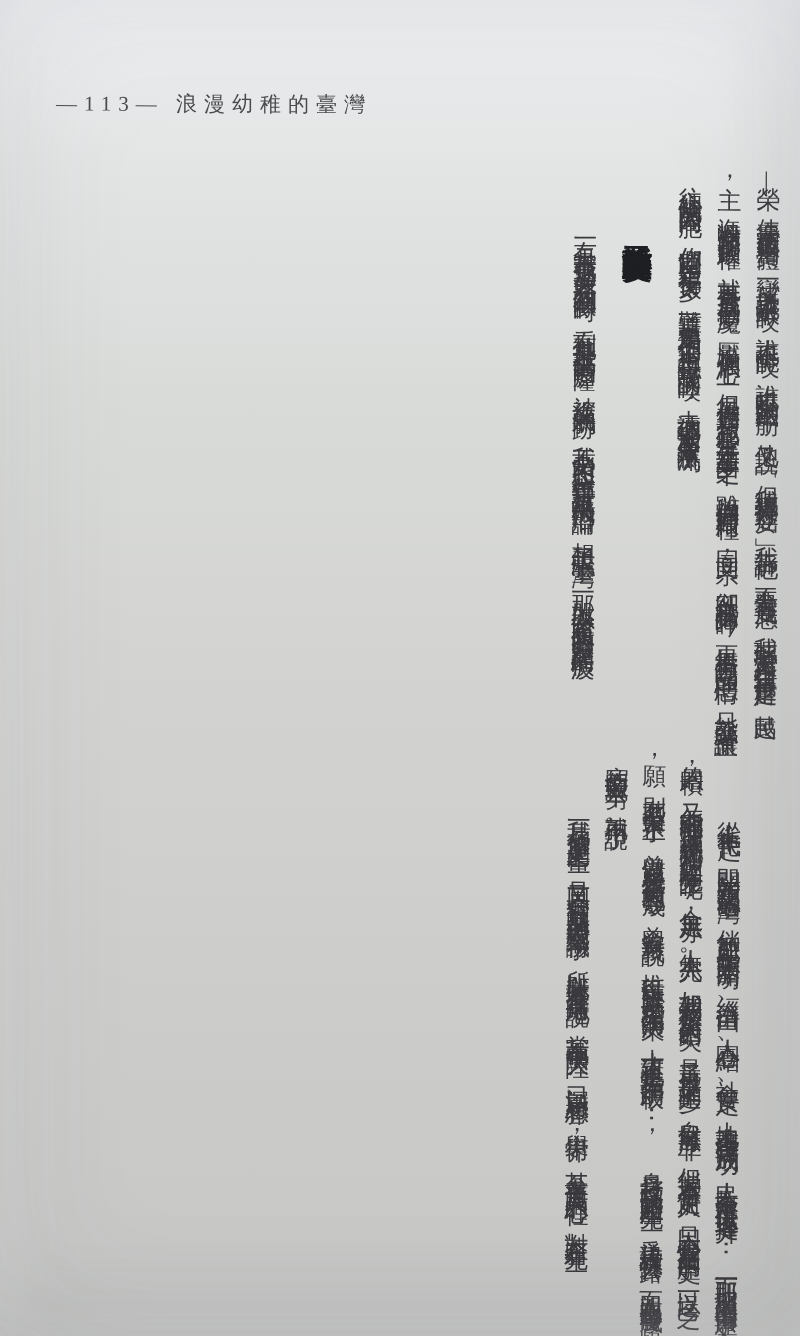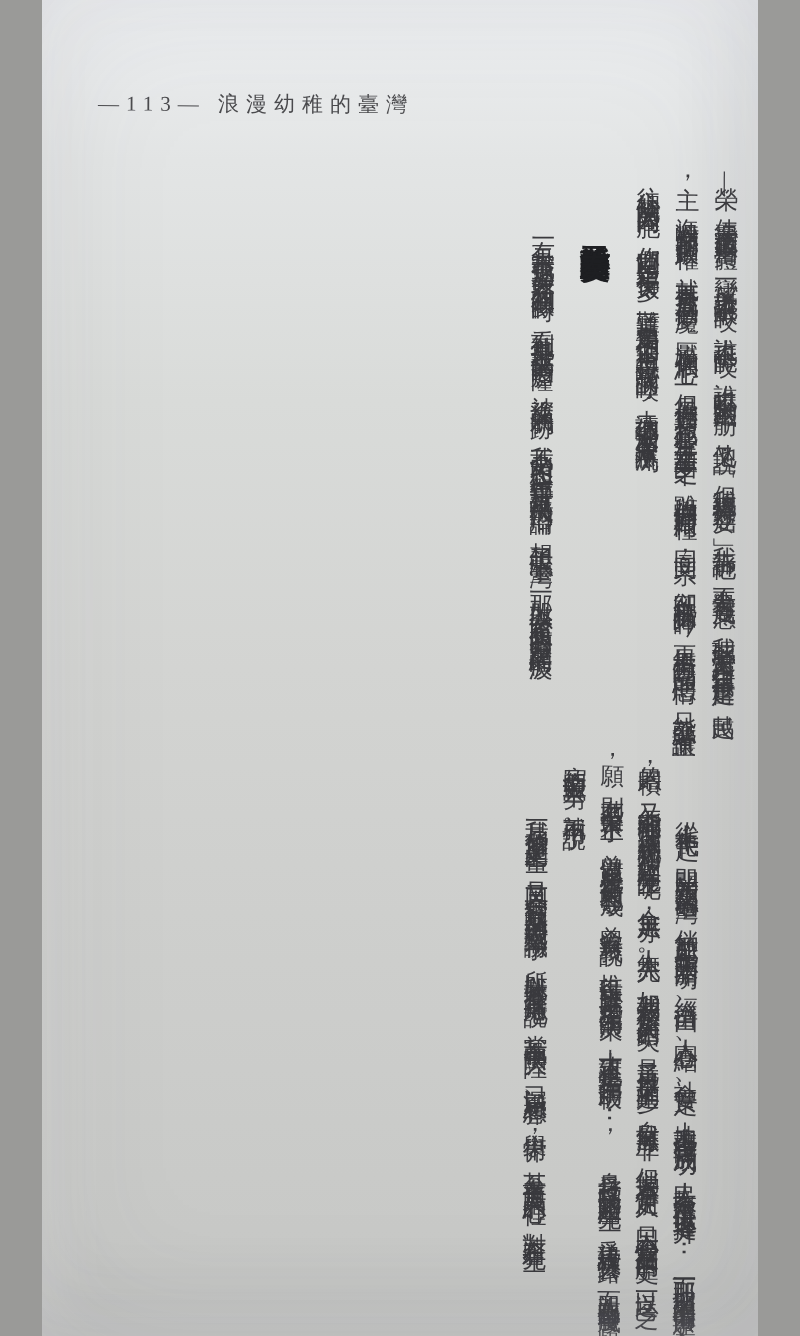--- a/index.html
+++ b/index.html
@@ -2,21 +2,21 @@
 <html><head>
 <meta charset="utf-8">
 <style>
   html, body {
     margin: 0;
     padding: 0;
     background: #9a9a98;
   }
   .page {
     position: relative;
-    width: 716px;
+    width: 800px;
     height: 1336px;
     margin: 0 auto;
     overflow: hidden;
     background: linear-gradient(180deg,
       #eff1f3 0%,
       #e3e5e5 12%,
       #d9dbd9 30%,
       #d3d4d2 50%,
       #cdcecc 72%,
       #c6c7c5 100%);

